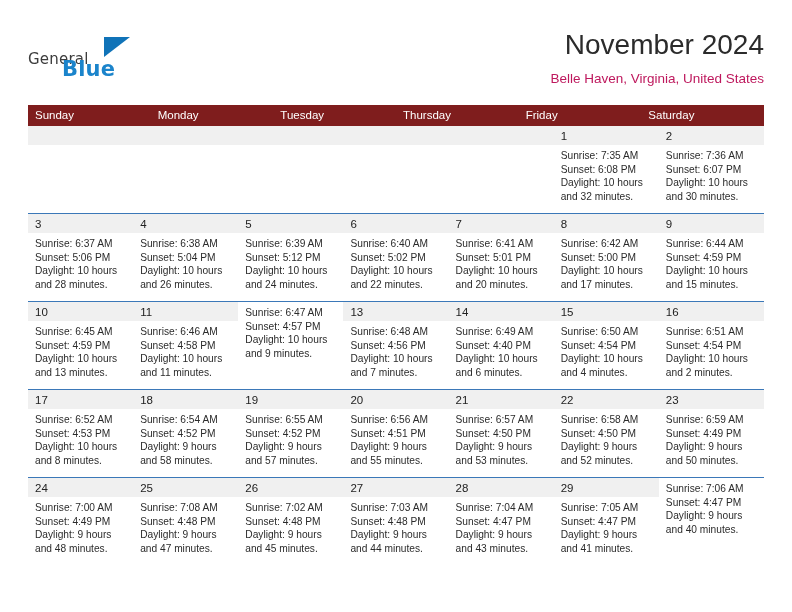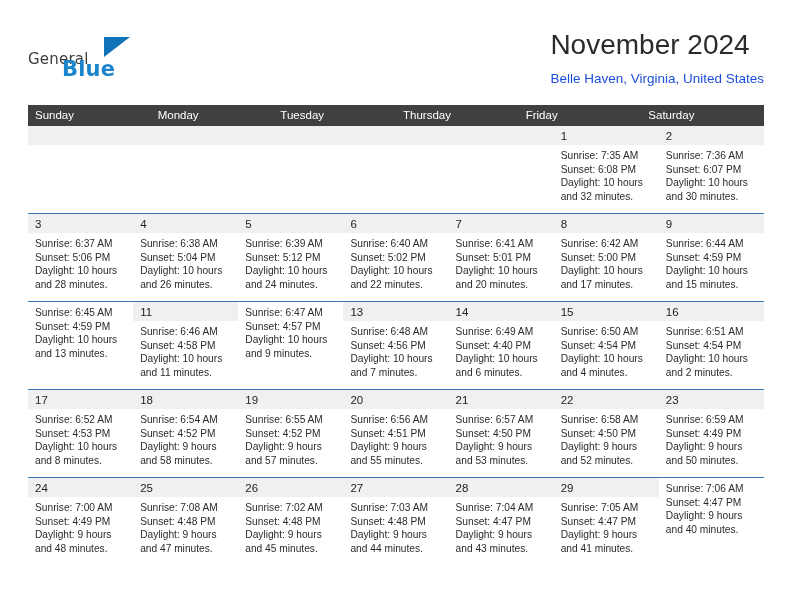--- a/index.html
+++ b/index.html
@@ -62,48 +62,48 @@
     font-size: 21px;
     letter-spacing: 0.2px;
     color: #1b84cb;
     font-family: "DejaVu Sans", sans-serif;
     font-weight: 700;
   }
   .title-block {
     position: absolute;
     right: 0;
     top: 0;
-    text-align: left;
+    text-align: right;
   }
   .cal-title {
     font-size: 28px;
     color: #2b2b2b;
     font-weight: 400;
     line-height: 34px;
     white-space: nowrap;
   }
   .cal-subtitle {
     margin-top: 8px;
     font-size: 13.5px;
-    color: #1d4ed8;
+    color: #be185d;
     font-weight: 400;
     line-height: 17px;
     white-space: nowrap;
   }
 
   
   .calendar {
     position: absolute;
     left: 28px;
     top: 105px;
     width: 736px;
   }
   .weekdays {
     display: flex;
-    background: #404040;
+    background: #7f1d1d;
     height: 21px;
   }
   .weekday {
     flex: 1 1 0;
     color: #ffffff;
     font-size: 11.5px;
     line-height: 21px;
     padding-left: 7px;
     box-sizing: border-box;
     white-space: nowrap;
@@ -269,20 +269,21 @@
             <div class="day-body">
               <div class="day-line">Sunrise: 6:44 AM</div>
               <div class="day-line">Sunset: 4:59 PM</div>
               <div class="day-line">Daylight: 10 hours</div>
               <div class="day-line">and 15 minutes.</div>
             </div>
           </div>
         </div>
         <div class="week">
           <div class="day">
+            <div class="day-num-band"><span class="day-num">10</span></div>
             <div class="day-body">
               <div class="day-line">Sunrise: 6:45 AM</div>
               <div class="day-line">Sunset: 4:59 PM</div>
               <div class="day-line">Daylight: 10 hours</div>
               <div class="day-line">and 13 minutes.</div>
             </div>
           </div>
           <div class="day">
             <div class="day-num-band"><span class="day-num">11</span></div>
             <div class="day-body">

